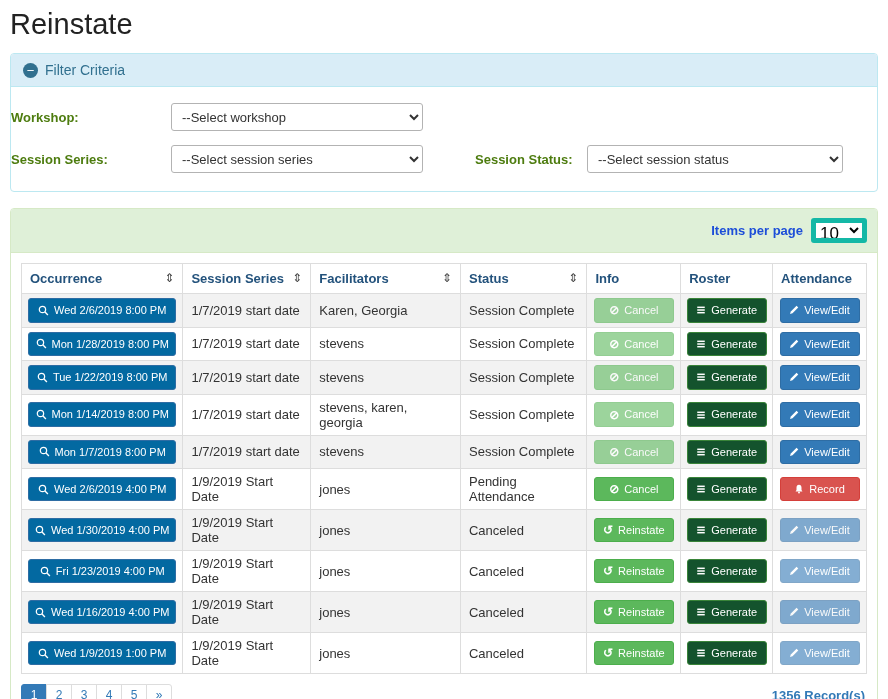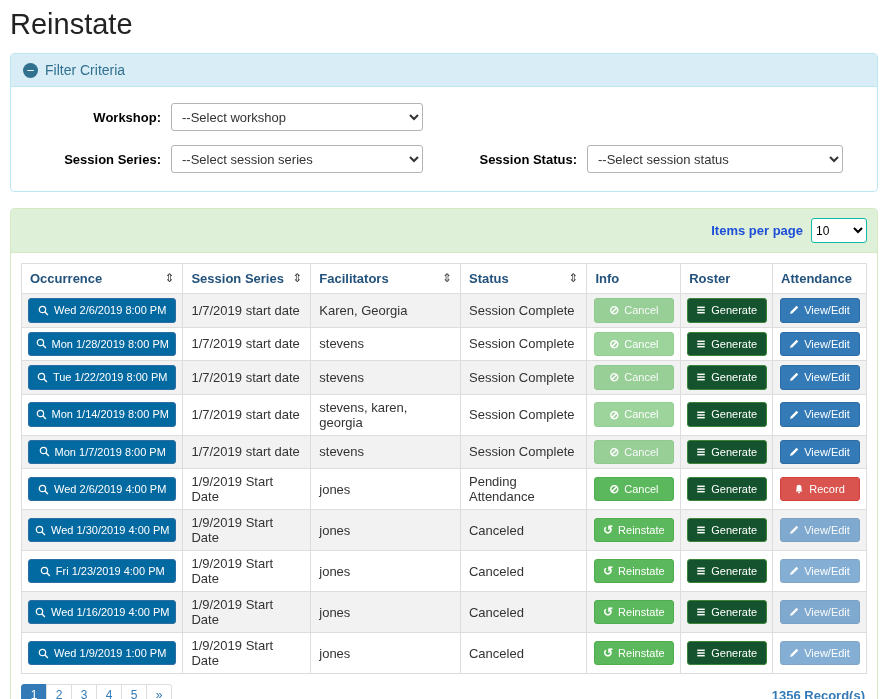--- a/index.html
+++ b/index.html
@@ -45,24 +45,23 @@
     line-height: 1;
     margin-right: 7px;
     flex: 0 0 auto;
   }
   .panel-filter-body { padding: 16px 0 18px; }
   .filter-row { display: flex; margin-bottom: 14px; }
   .filter-row:last-child { margin-bottom: 0; }
   .field { display: flex; align-items: center; }
   .field-label {
     width: 160px;
-    text-align: right;
     padding-right: 10px;
     font-weight: bold;
-    color: #000000;
+    color: #4d7c0f;
   }
   .field select {
     width: 252px;
     height: 28px;
     font-size: 13px;
     font-family: inherit;
     border: 1px solid #b3b3b3;
     border-radius: 3px;
     background: #fff;
     padding: 2px 6px;
@@ -80,22 +79,22 @@
     border-bottom: 1px solid #d6e9c6;
     border-radius: 3px 3px 0 0;
     display: flex;
     justify-content: flex-end;
     align-items: center;
     gap: 8px;
   }
   .ipp-label { font-weight: bold; color: #1d4ed8; }
   .ipp-select {
     width: 56px; height: 25px;
-    font-family: inherit; font-size: 12px;
-    border: 1px solid #14b8a6; border-radius: 3px; background: #fff;
+    font-family: inherit; font-size: 17px;
+    border: 5px solid #14b8a6; border-radius: 3px; background: #fff;
   }
   .panel-green-body { padding: 10px; border-radius: 0 0 3px 3px; }
 
   table.sessions-table { width: 100%; border-collapse: collapse; background: #fff; }
   .sessions-table th, .sessions-table td {
     border: 1px solid #ddd;
     padding: 5px 8px;
     text-align: left;
     vertical-align: middle;
     font-size: 13px;

